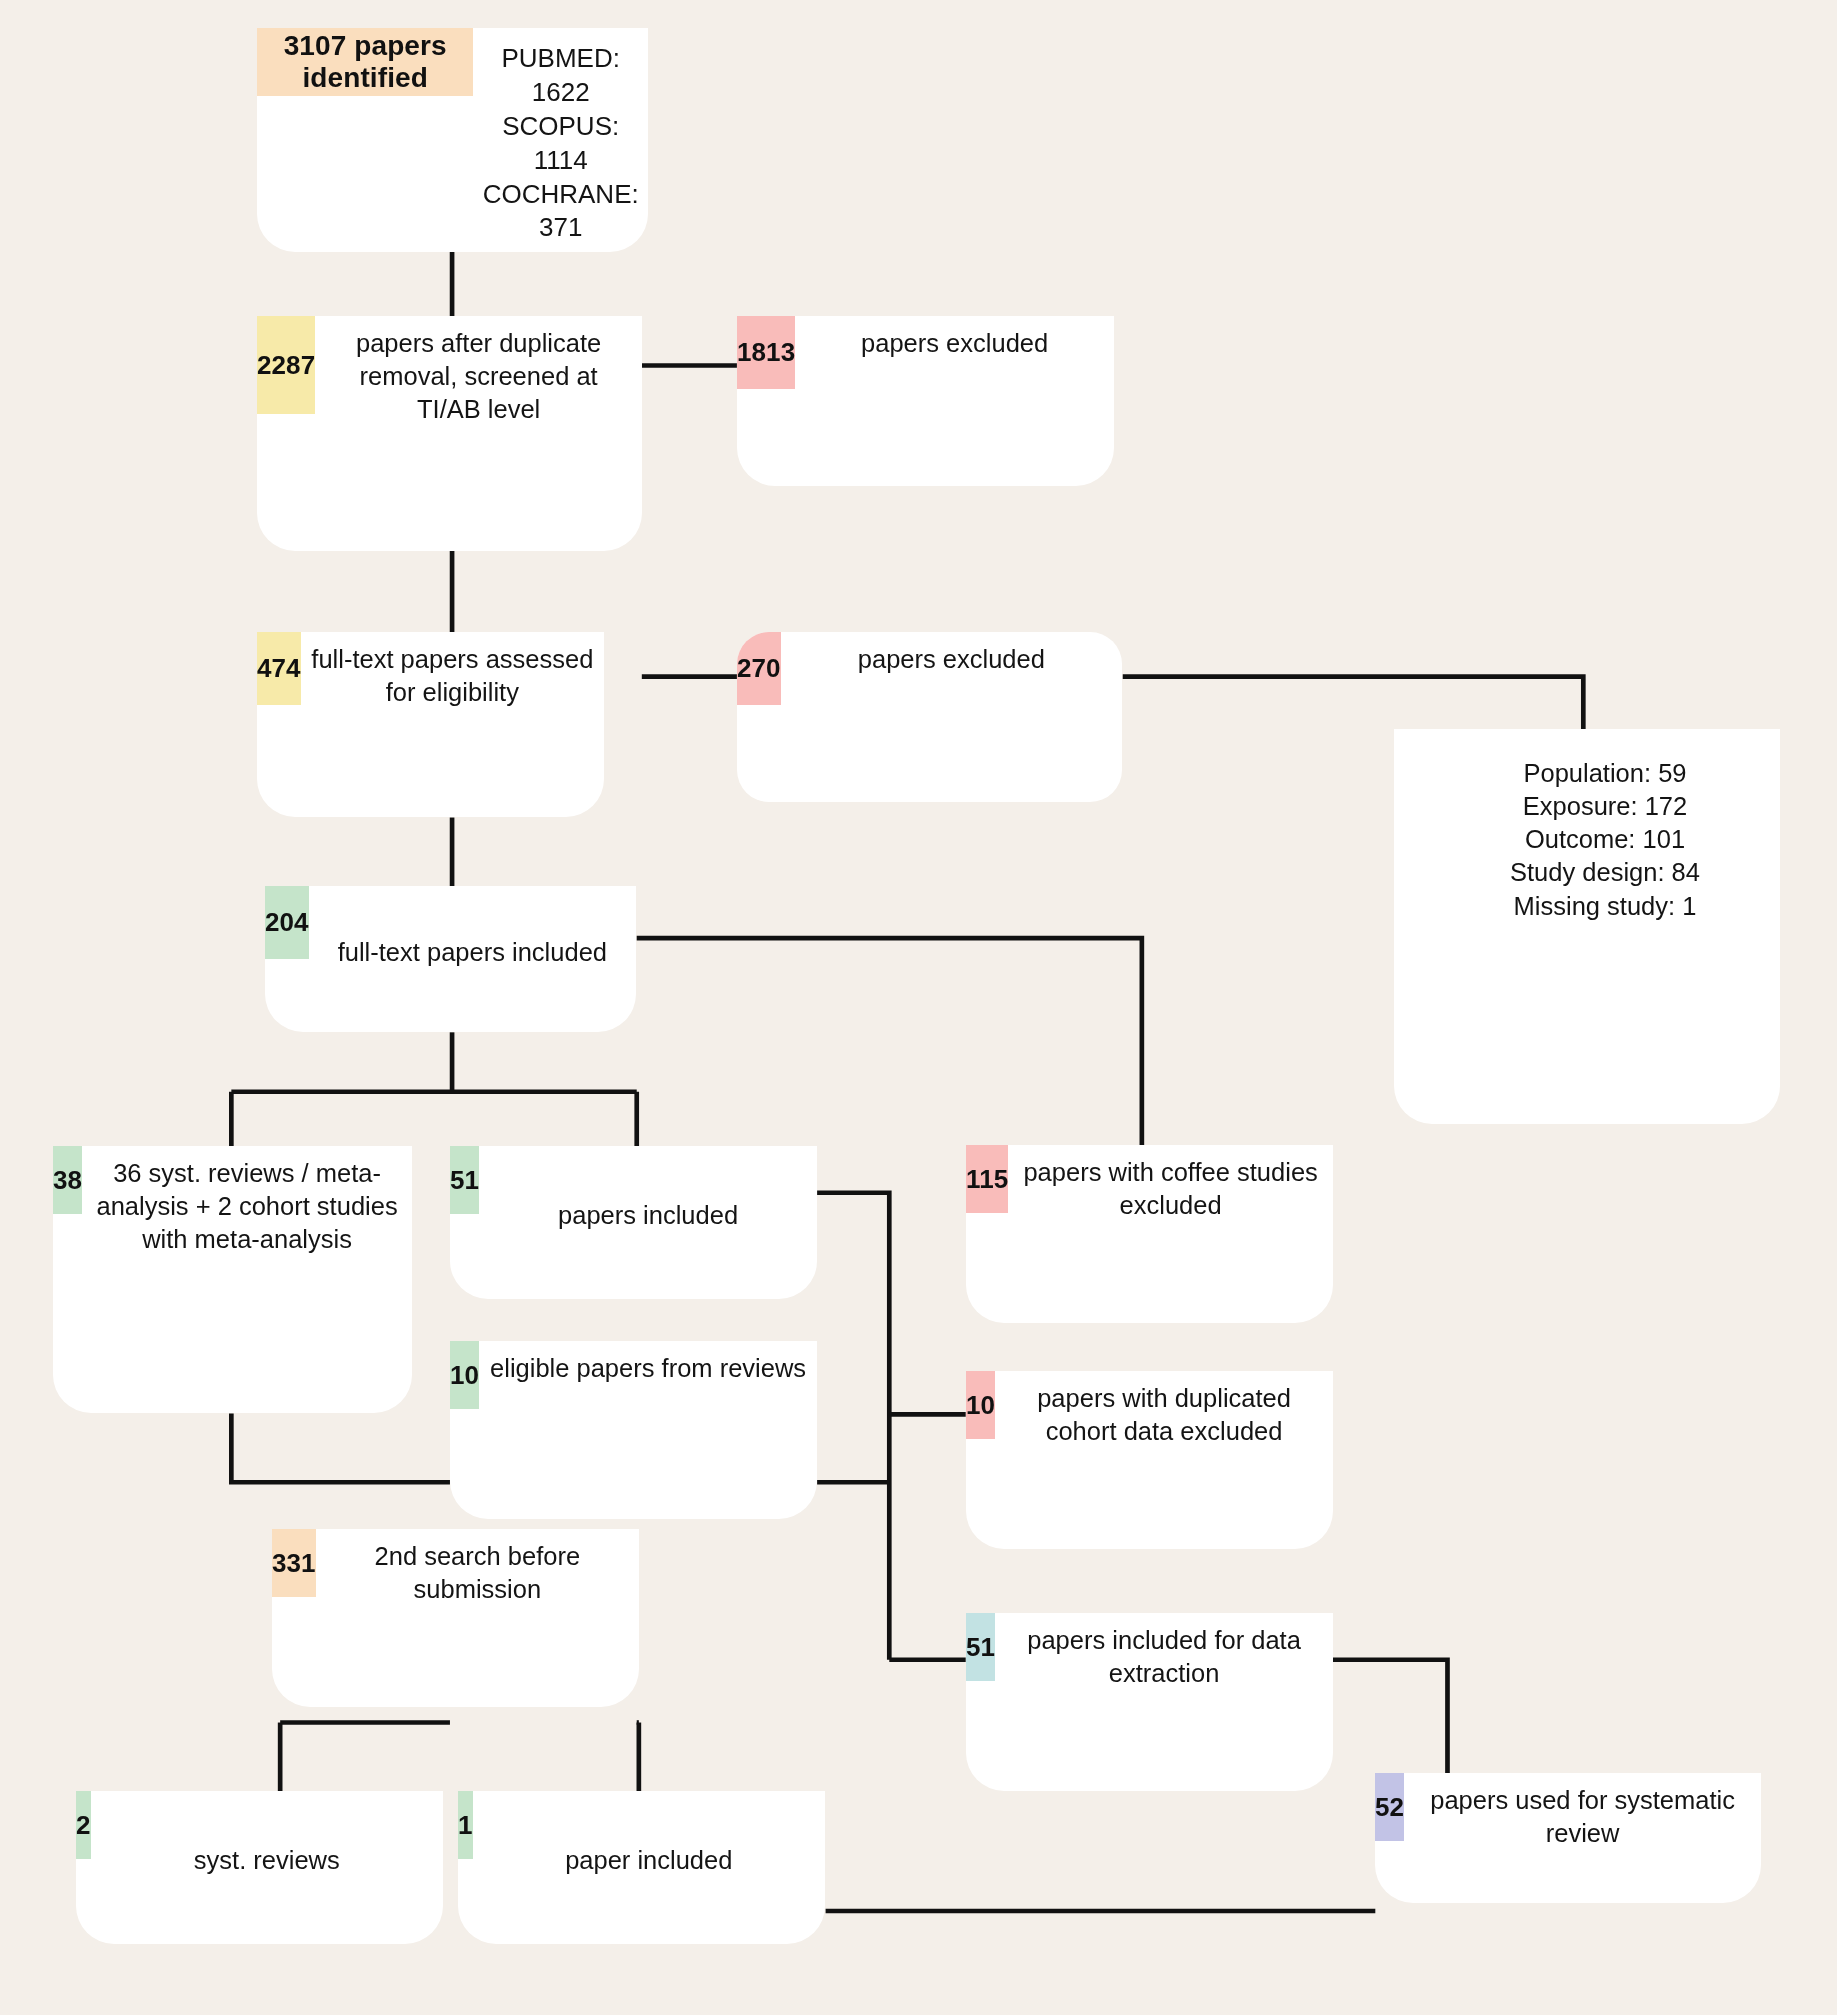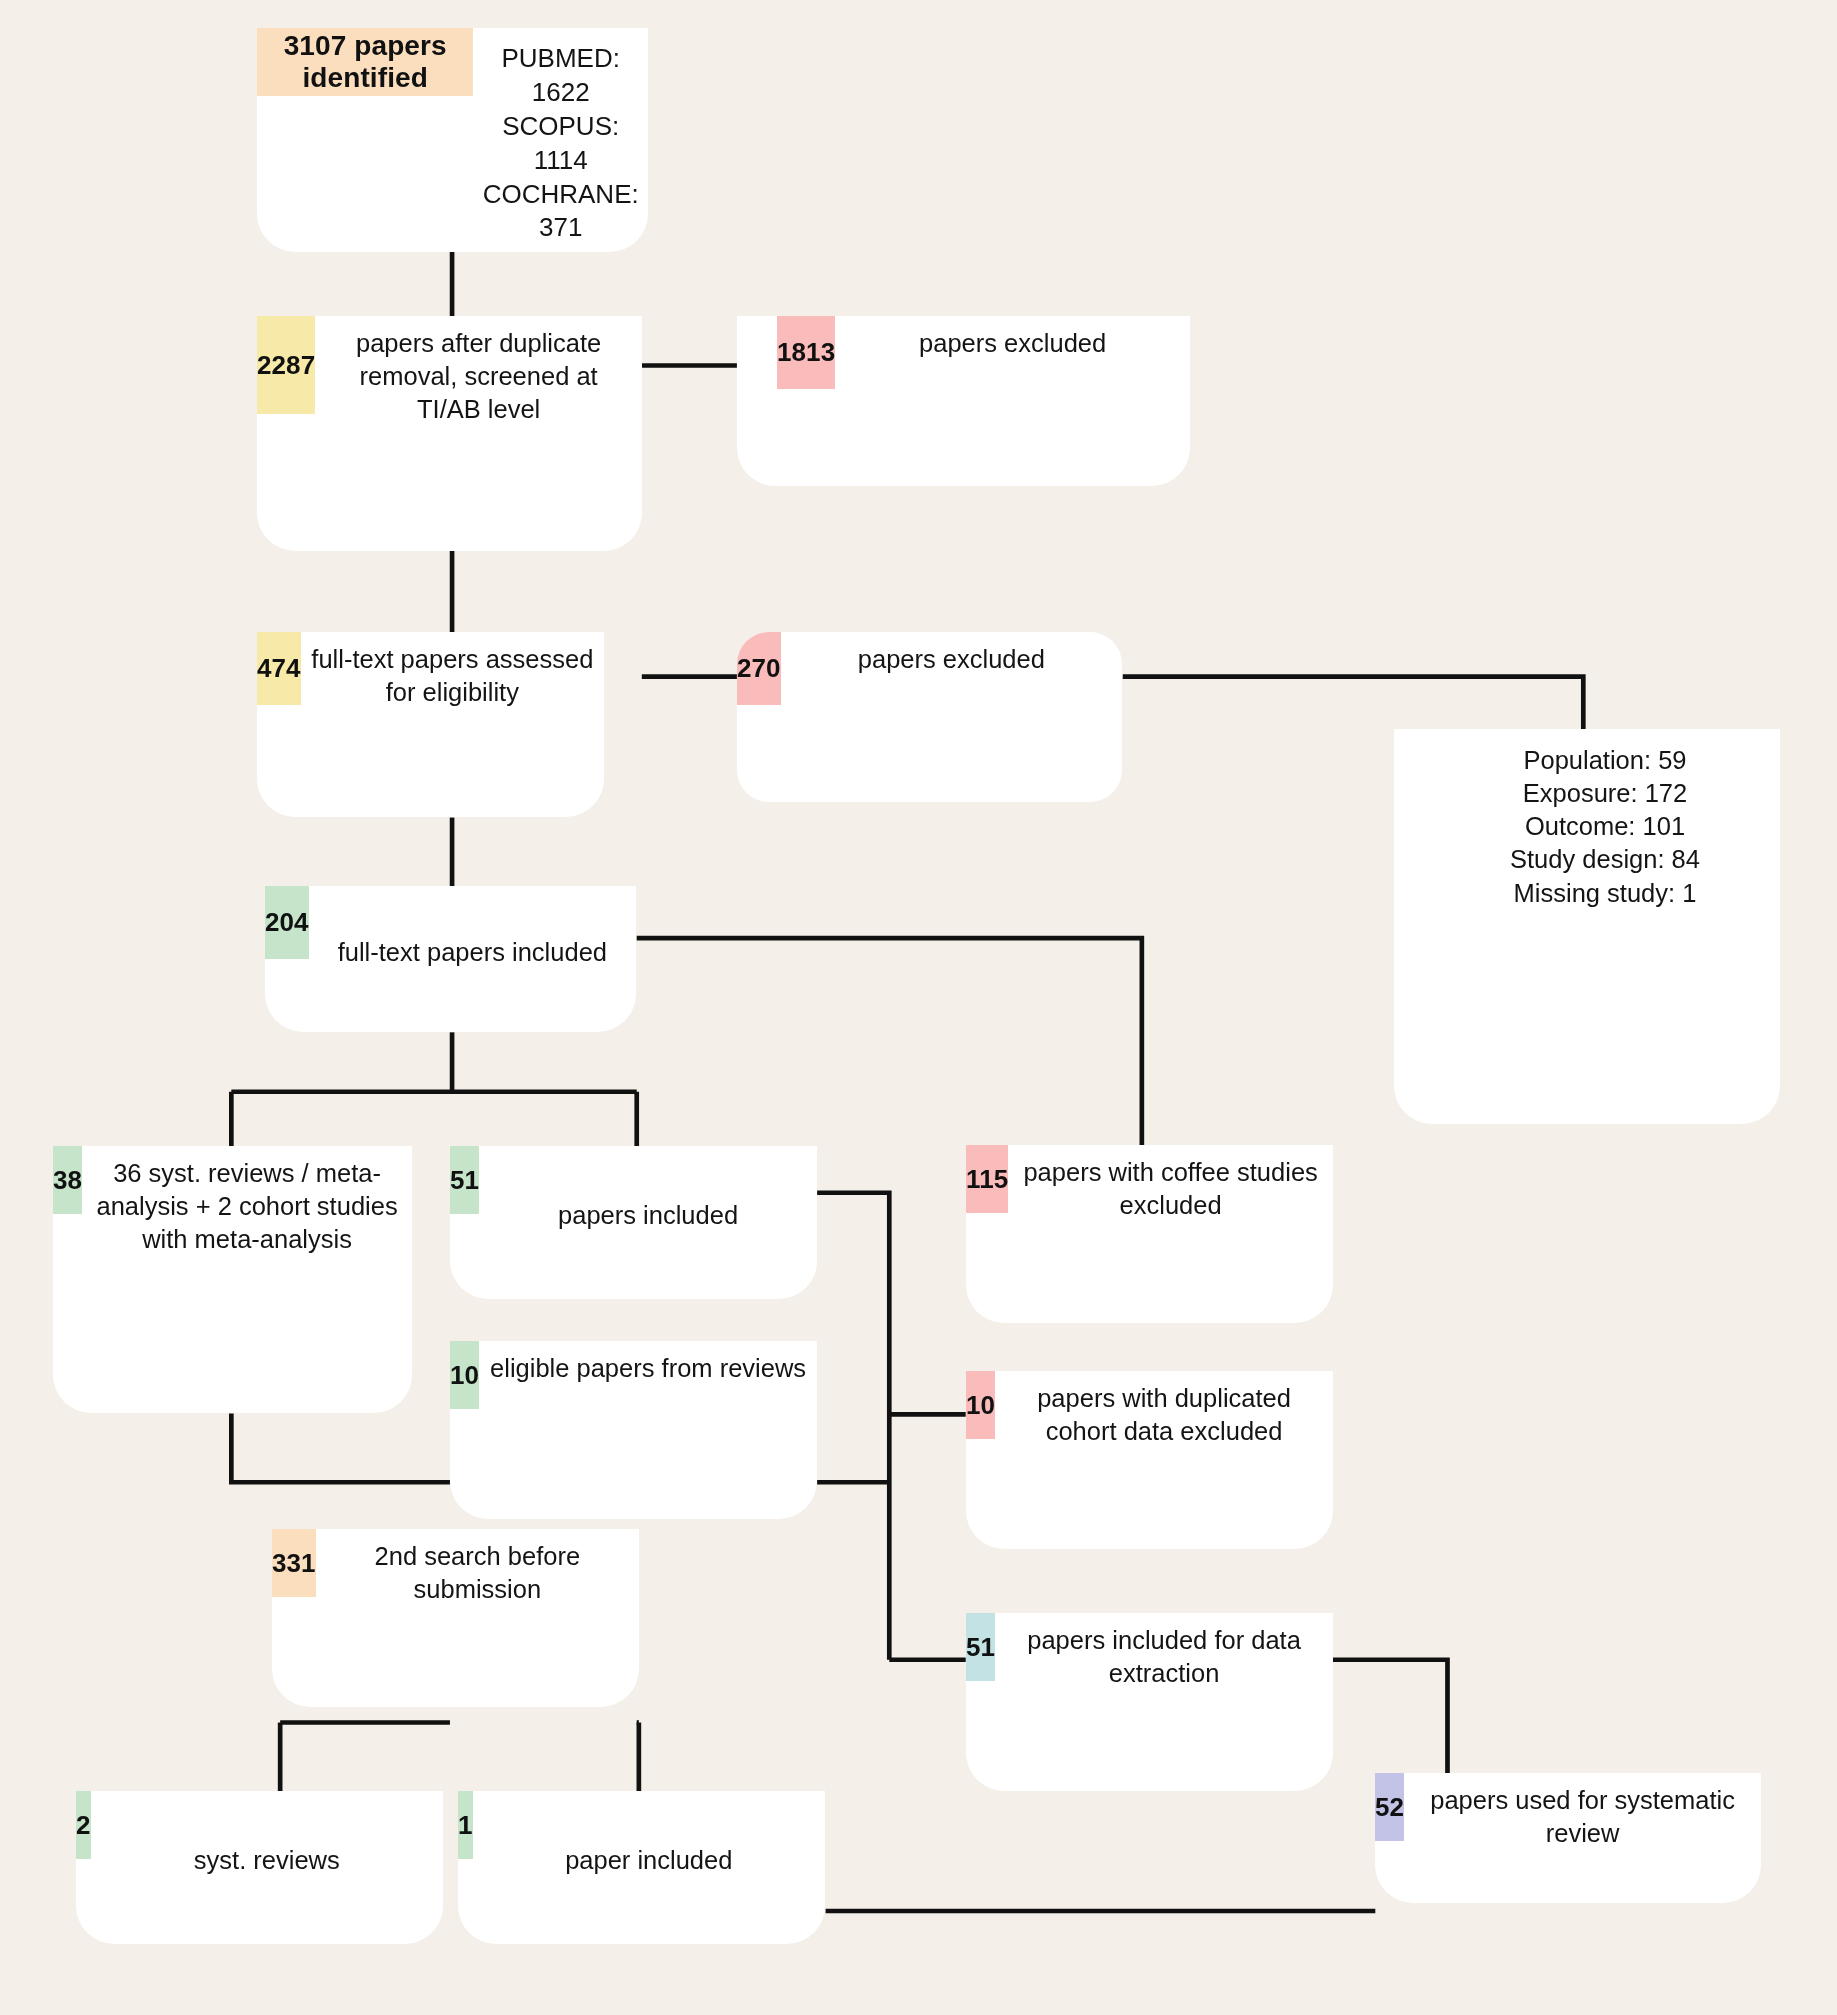--- a/index.html
+++ b/index.html
@@ -125,37 +125,37 @@
         <span>COCHRANE: 371</span>
       </span>
     </div>
   </div>
 
   <div class="node f-yellow" style="left:257px; top:316px; width:385px; height:235px;">
     <div class="head" style="height:98px;">2287</div>
     <div class="body">papers after duplicate removal, screened at TI/AB level</div>
   </div>
 
-  <div class="node f-pink" style="left:737px; top:316px; width:453px; height:170px;padding-left:40px;">
+  <div class="node f-pink" style="left:737px; top:316px; width:377px; height:170px;">
     <div class="head" style="height:73px;">1813</div>
     <div class="body">papers excluded</div>
   </div>
 
   <div class="node f-yellow" style="left:257px; top:632px; width:347px; height:185px;">
     <div class="head" style="height:73px;">474</div>
     <div class="body">full-text papers assessed for eligibility</div>
   </div>
 
   <div class="node f-pink" style="left:737px; top:632px; width:385px; height:170px;border-radius:32px;">
     <div class="head" style="height:73px;">270</div>
     <div class="body">papers excluded</div>
   </div>
 
   <div class="node f-pink" style="left:1394px; top:729px; width:386px; height:395px;">
-    <div class="body" style="padding-top:15px;margin-left:36px;">
+    <div class="body" style="padding-top:28px;margin-left:36px;">
       <span>
         <span>Population: 59</span>
         <span>Exposure: 172</span>
         <span>Outcome: 101</span>
         <span>Study design: 84</span>
         <span>Missing study: 1</span>
       </span>
     </div>
   </div>
 

